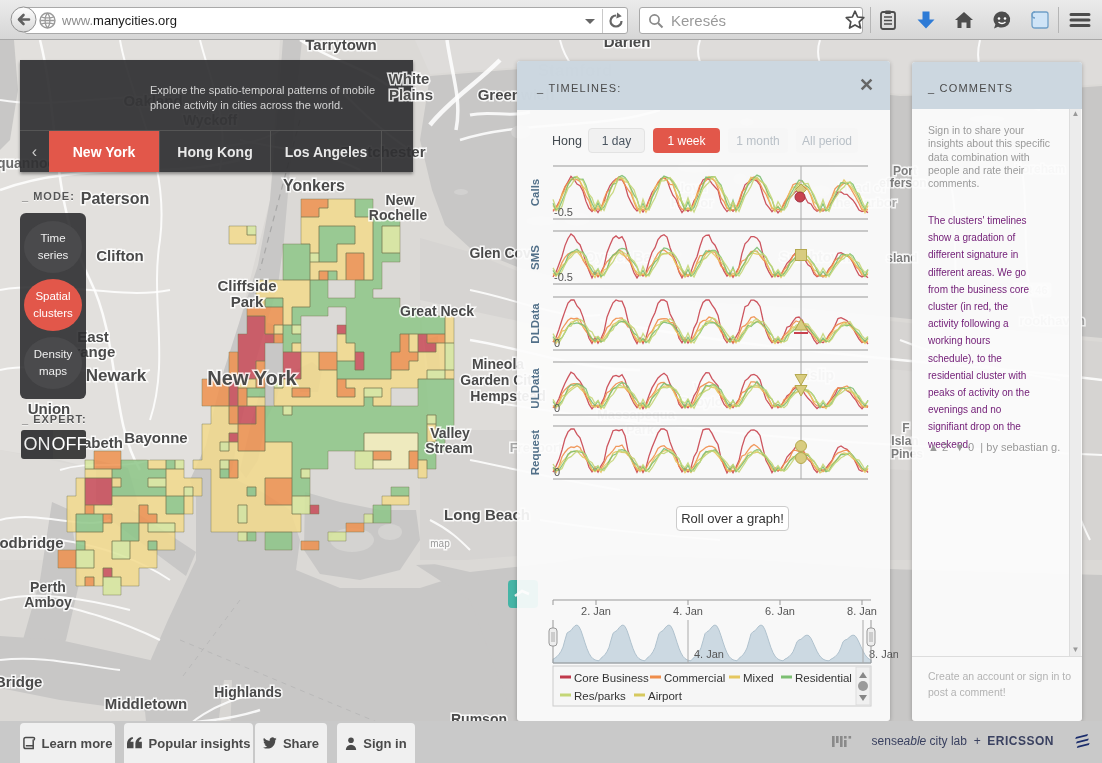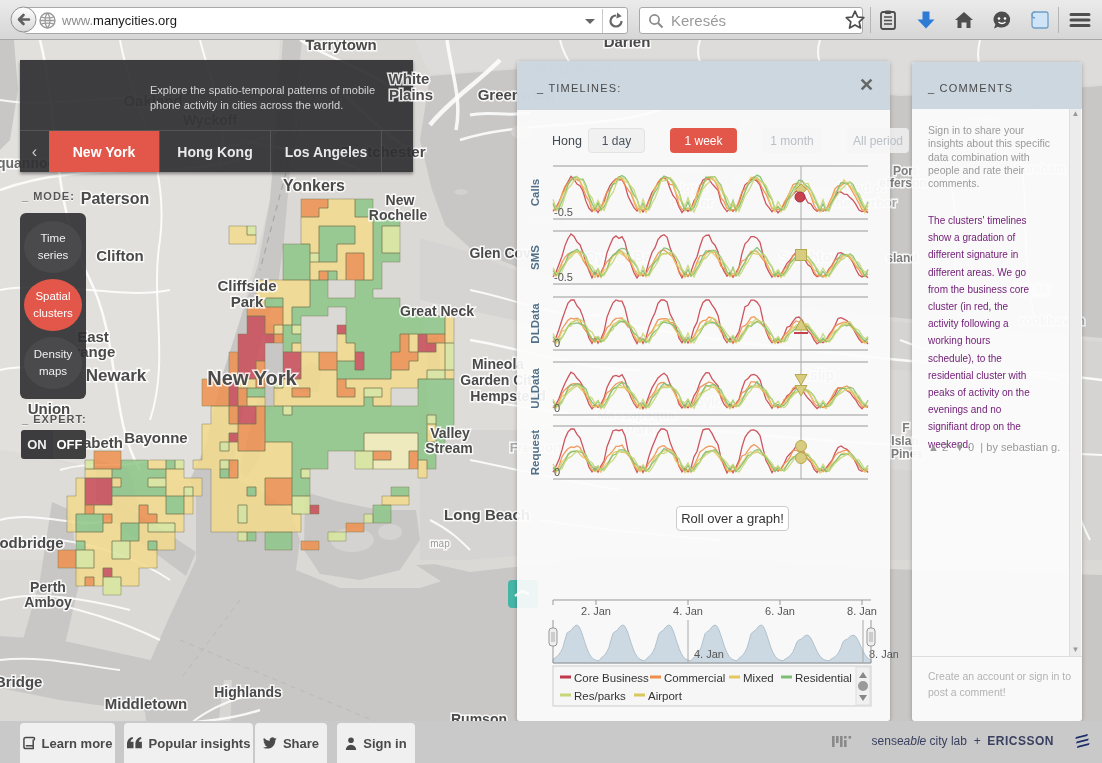--- a/index.html
+++ b/index.html
@@ -16,30 +16,30 @@
 .intro p{font-size:11px;line-height:14.5px;color:#d4d4d4;position:absolute;left:130px;top:23px;width:240px}
 .tabs{position:absolute;left:0px;top:70px;width:393px;height:42px;border-top:1px solid #555;display:flex}
 .tabchev{width:29px;color:#ccc;font-size:16px;display:flex;align-items:center;justify-content:center}
 .tab{width:111px;display:flex;align-items:center;justify-content:center;font-size:14px;font-weight:bold;color:#e8e8e8;border-right:1px solid #555}
 .tab.on{background:#e2574a;color:#fff}
 .modelab{position:absolute;left:22px;top:190px;font-size:11px;letter-spacing:1px;color:#555;z-index:10;font-weight:bold;text-shadow:0 1px 0 #fff}
 .modepanel{position:absolute;left:20px;top:213px;width:66px;height:186px;background:rgba(47,47,49,0.9);border-radius:6px;z-index:10}
 .mcirc{position:absolute;left:4px;width:58px;height:52px;border-radius:50%;background:#4a4a4c;color:#efefef;font-size:11.5px;display:flex;align-items:center;justify-content:center;text-align:center;line-height:17px}
 .mcirc.on{background:#e2574a;color:#fff}
 .expertlab{position:absolute;left:22px;top:413px;font-size:11px;letter-spacing:1px;color:#555;z-index:10;font-weight:bold;text-shadow:0 1px 0 #fff}
-.toggle{position:absolute;left:21px;top:430px;height:29px;display:flex;z-index:10;font-size:13px;font-weight:bold;border-radius:3px;overflow:hidden}
+.toggle{position:absolute;left:21px;top:430px;height:29px;display:flex;z-index:10;font-size:18px;font-weight:normal;border-radius:3px;overflow:hidden}
 .toggle .on{background:#3c3c3e;color:#eee;width:32px;display:flex;align-items:center;justify-content:center}
 .toggle .off{background:#404040;color:#fff;width:33px;display:flex;align-items:center;justify-content:center}
 .tpanel{position:absolute;left:517px;top:61px;width:373px;height:660px;background:rgba(252,252,252,0.92);z-index:10;border-radius:3px;box-shadow:0 1px 4px rgba(0,0,0,0.25)}
 .thead{position:absolute;left:0;top:0;width:100%;height:49px;background:rgba(197,209,220,0.88);border-radius:3px 3px 0 0}
 .thead .t{position:absolute;left:20px;top:21px;font-size:11px;letter-spacing:1.2px;color:#4a4a4a}
 .thead .x{position:absolute;right:16px;top:13px;font-size:18px;color:#666;font-weight:bold}
 .zoomrow{position:absolute;left:35px;top:67px;height:25px;display:flex;align-items:center;z-index:3}
 .zoomrow .zl{font-size:12.5px;color:#42494f;width:36px}
-.zbtn{height:25px;border-radius:4px;display:flex;align-items:center;justify-content:center;font-size:12px;margin-right:25px;white-space:nowrap}
+.zbtn{height:25px;border-radius:4px;display:flex;align-items:center;justify-content:center;font-size:12px;margin-right:8px;white-space:nowrap}
 .zb1{background:#f1f1f1;color:#4a5560;border:1px solid #e3e3e3}
 .zb2{background:#e2574a;color:#fff}
 .zb3{background:rgba(246,246,246,0.75);color:#b9c0c7}
 .cpanel{position:absolute;left:912px;top:62px;width:170px;height:659px;background:rgba(252,252,252,0.94);z-index:10;border-radius:3px;box-shadow:0 1px 4px rgba(0,0,0,0.25)}
 .chead{position:absolute;left:0;top:0;width:100%;height:47px;background:rgba(197,209,220,0.88);border-radius:3px 3px 0 0}
 .chead .t{position:absolute;left:16px;top:20px;font-size:11px;letter-spacing:1.2px;color:#4a4a4a}
 .cscroll{position:absolute;right:1px;top:47px;width:12px;height:547px;background:#ececec;border-left:1px solid #ddd}
 .cbody{position:absolute;left:16px;top:62px;width:140px;color:#9a9a9a;font-size:10.5px;line-height:13.3px}
 .cmain{position:absolute;left:16px;top:150px;width:140px;color:#701a75;font-size:10px;line-height:17.2px}
 .cvote{position:absolute;left:16px;top:379px;width:145px;color:#999;font-size:11px}

